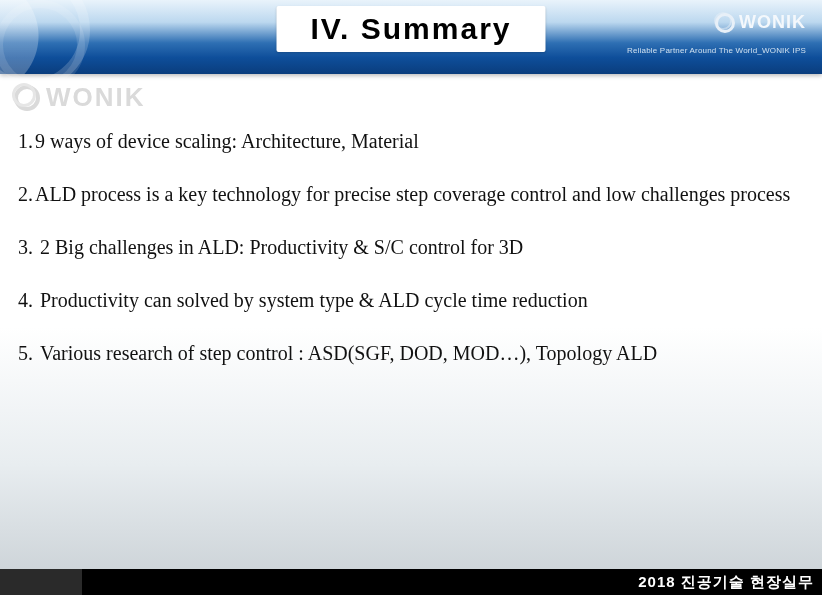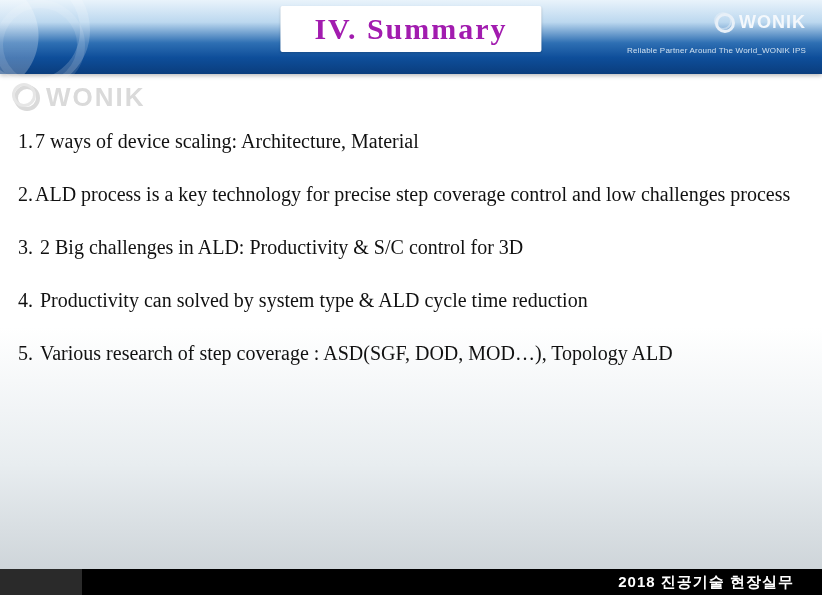--- a/index.html
+++ b/index.html
@@ -23,22 +23,22 @@
     position: absolute; border-radius: 50%; border: 10px solid rgba(255,255,255,0.18);
   }
   .header-deco .r1 { width: 120px; height: 120px; left: 0; top: -20px; }
   .header-deco .r2 { width: 90px; height: 90px; left: 25px; top: 10px; border-width: 8px; border-color: rgba(255,255,255,0.12);}
   .title-box {
     position: absolute; left: 50%; top: 6px; transform: translateX(-50%);
     background: #ffffff; padding: 6px 34px 6px 34px; border-radius: 2px;
     box-shadow: 0 1px 2px rgba(0,0,0,0.15);
   }
   .title-text {
-    font-family: Liberation Serif, serif; font-weight: 700; letter-spacing: 2px;
-    font-size: 30px; color: #a21caf;
+    font-family: Liberation Sans, sans-serif; font-weight: 700; letter-spacing: 2px;
+    font-size: 30px; color: #000000;
   }
   .brand-right {
     position: absolute; right: 16px; top: 12px; text-align: right; color: #e8f0f8;
     font-family: Arial, Helvetica, sans-serif;
   }
   .brand-logo { display: flex; align-items: center; justify-content: flex-end; gap: 4px; }
   .brand-logo .ring-icon {
     width: 20px; height: 20px; border: 3px solid #e8f0f8; border-radius: 50%;
     display: inline-block; position: relative;
   }
@@ -71,21 +71,21 @@
     display: flex;
   }
   .item .num { flex: 0 0 auto; padding-right: 2px; }
   .item .txt { flex: 1 1 auto; }
   .item.tight { margin-bottom: 26px; }
   .item .pad-space { white-space: pre; }
   
   .footer {
     position: absolute; left: 0; bottom: 0; width: 100%; height: 26px;
     background: #000000; color: #ffffff; display: flex; align-items: center; justify-content: flex-end;
-    padding-right: 28px; font-family: 'Malgun Gothic', Arial, sans-serif; font-size: 15px; font-weight: 700;
+    padding-right: 8px; font-family: 'Malgun Gothic', Arial, sans-serif; font-size: 15px; font-weight: 700;
     letter-spacing: 1px;
   }
   .footer .left-cap {
     position: absolute; left: 0; top: 0; width: 82px; height: 26px; background: #2a2a2a;
   }
 </style>
 </head>
 <body>
 
 <div class="slide">
@@ -109,41 +109,41 @@
 
   <div class="watermark">
     <span class="wm-ring"></span>
     <span>WONIK</span>
   </div>
 
   <div class="body">
     <div class="item tight">
       <span class="num">1.</span>
       <span class="pad-space"></span>
-      <span class="txt">7 ways of device scaling: Architecture, Material</span>
+      <span class="txt">9 ways of device scaling: Architecture, Material</span>
     </div>
     <div class="item">
       <span class="num">2.</span>
       <span class="pad-space"></span>
       <span class="txt">ALD process is a key technology for precise step coverage control and low challenges process</span>
     </div>
     <div class="item">
       <span class="num">3.</span>
       <span class="pad-space"> </span>
       <span class="txt">2 Big challenges in ALD: Productivity &amp; S/C control for 3D</span>
     </div>
     <div class="item">
       <span class="num">4.</span>
       <span class="pad-space"> </span>
       <span class="txt">Productivity can solved by system type &amp; ALD cycle time reduction</span>
     </div>
     <div class="item">
       <span class="num">5.</span>
       <span class="pad-space"> </span>
-      <span class="txt">Various research of step coverage : ASD(SGF, DOD, MOD…), Topology ALD</span>
+      <span class="txt">Various research of step control : ASD(SGF, DOD, MOD…), Topology ALD</span>
     </div>
   </div>
 
   <div class="footer">
     <div class="left-cap"></div>
     <span>2018 진공기술 현장실무</span>
   </div>
 
 </div>
 

